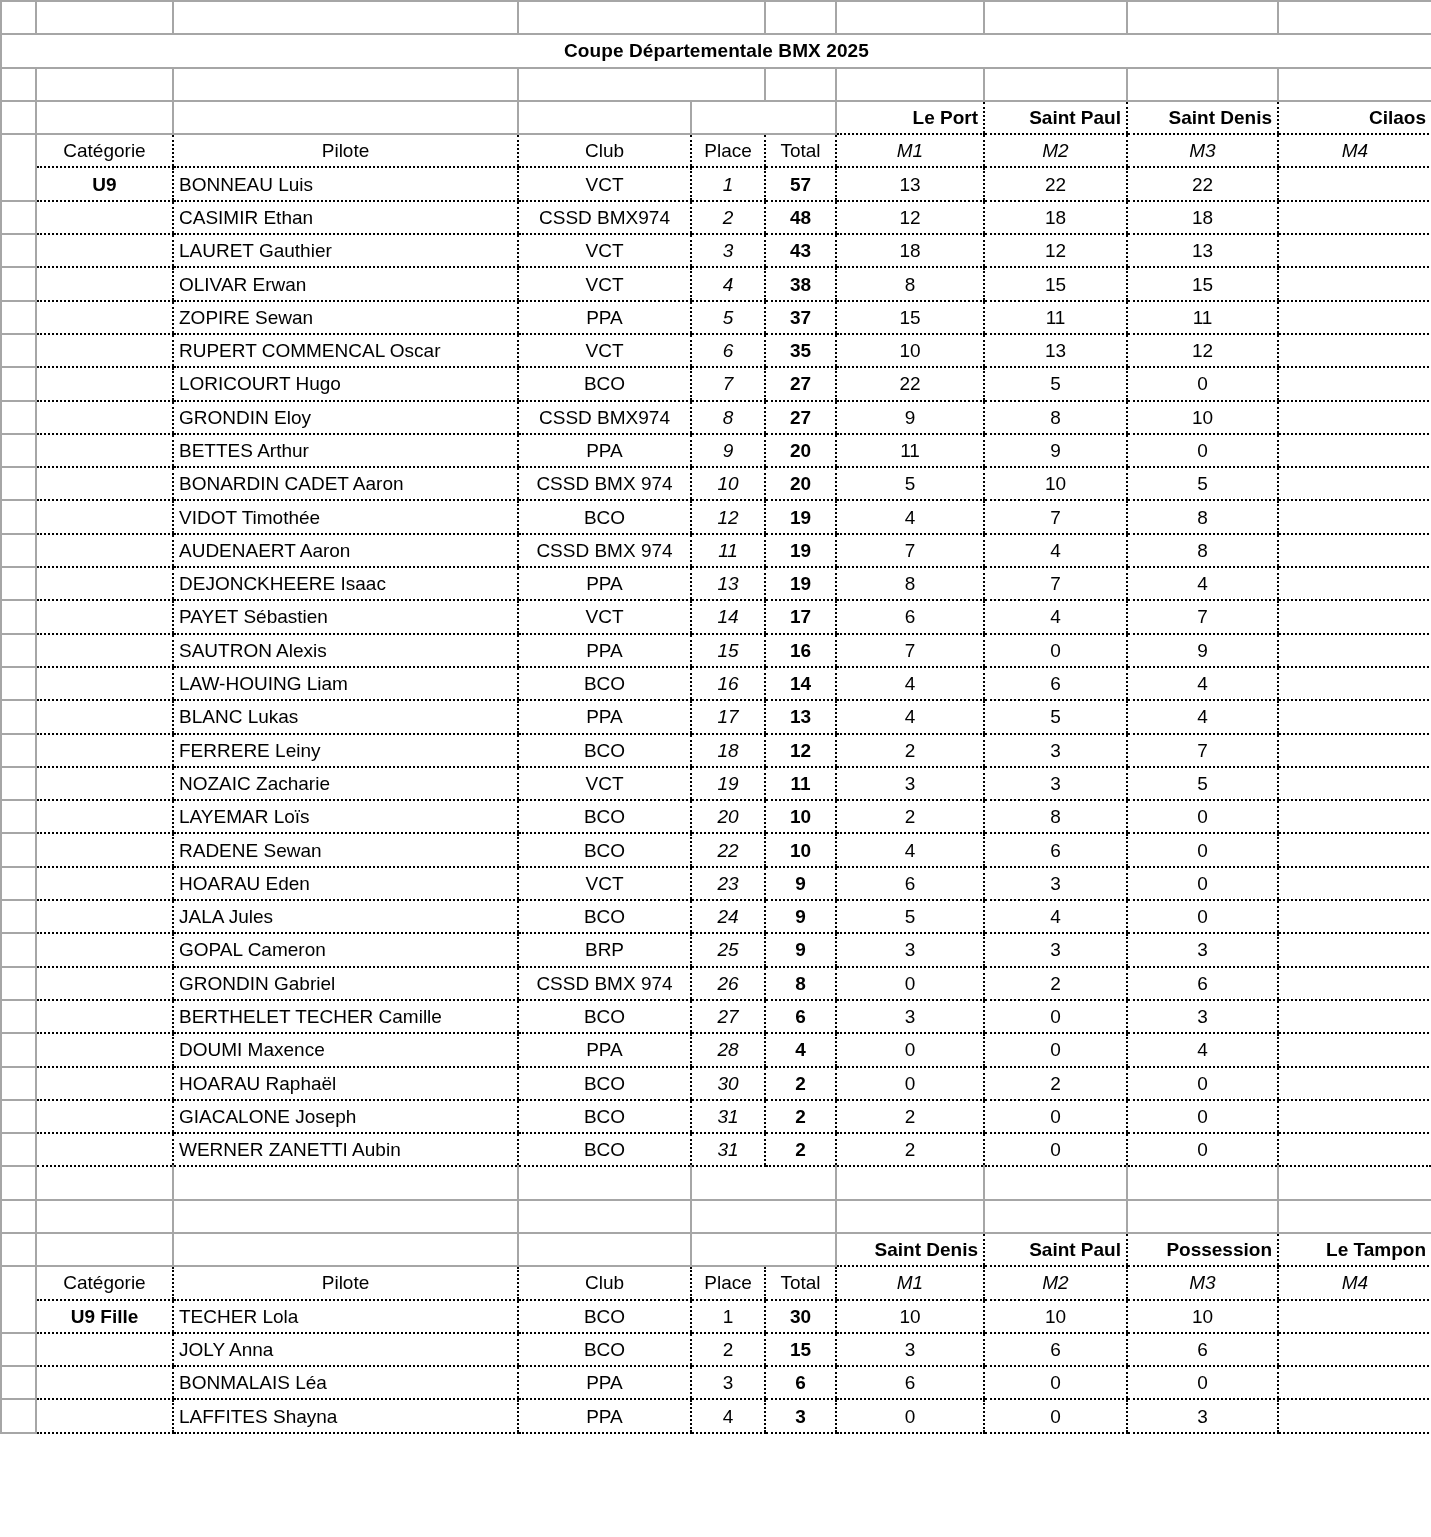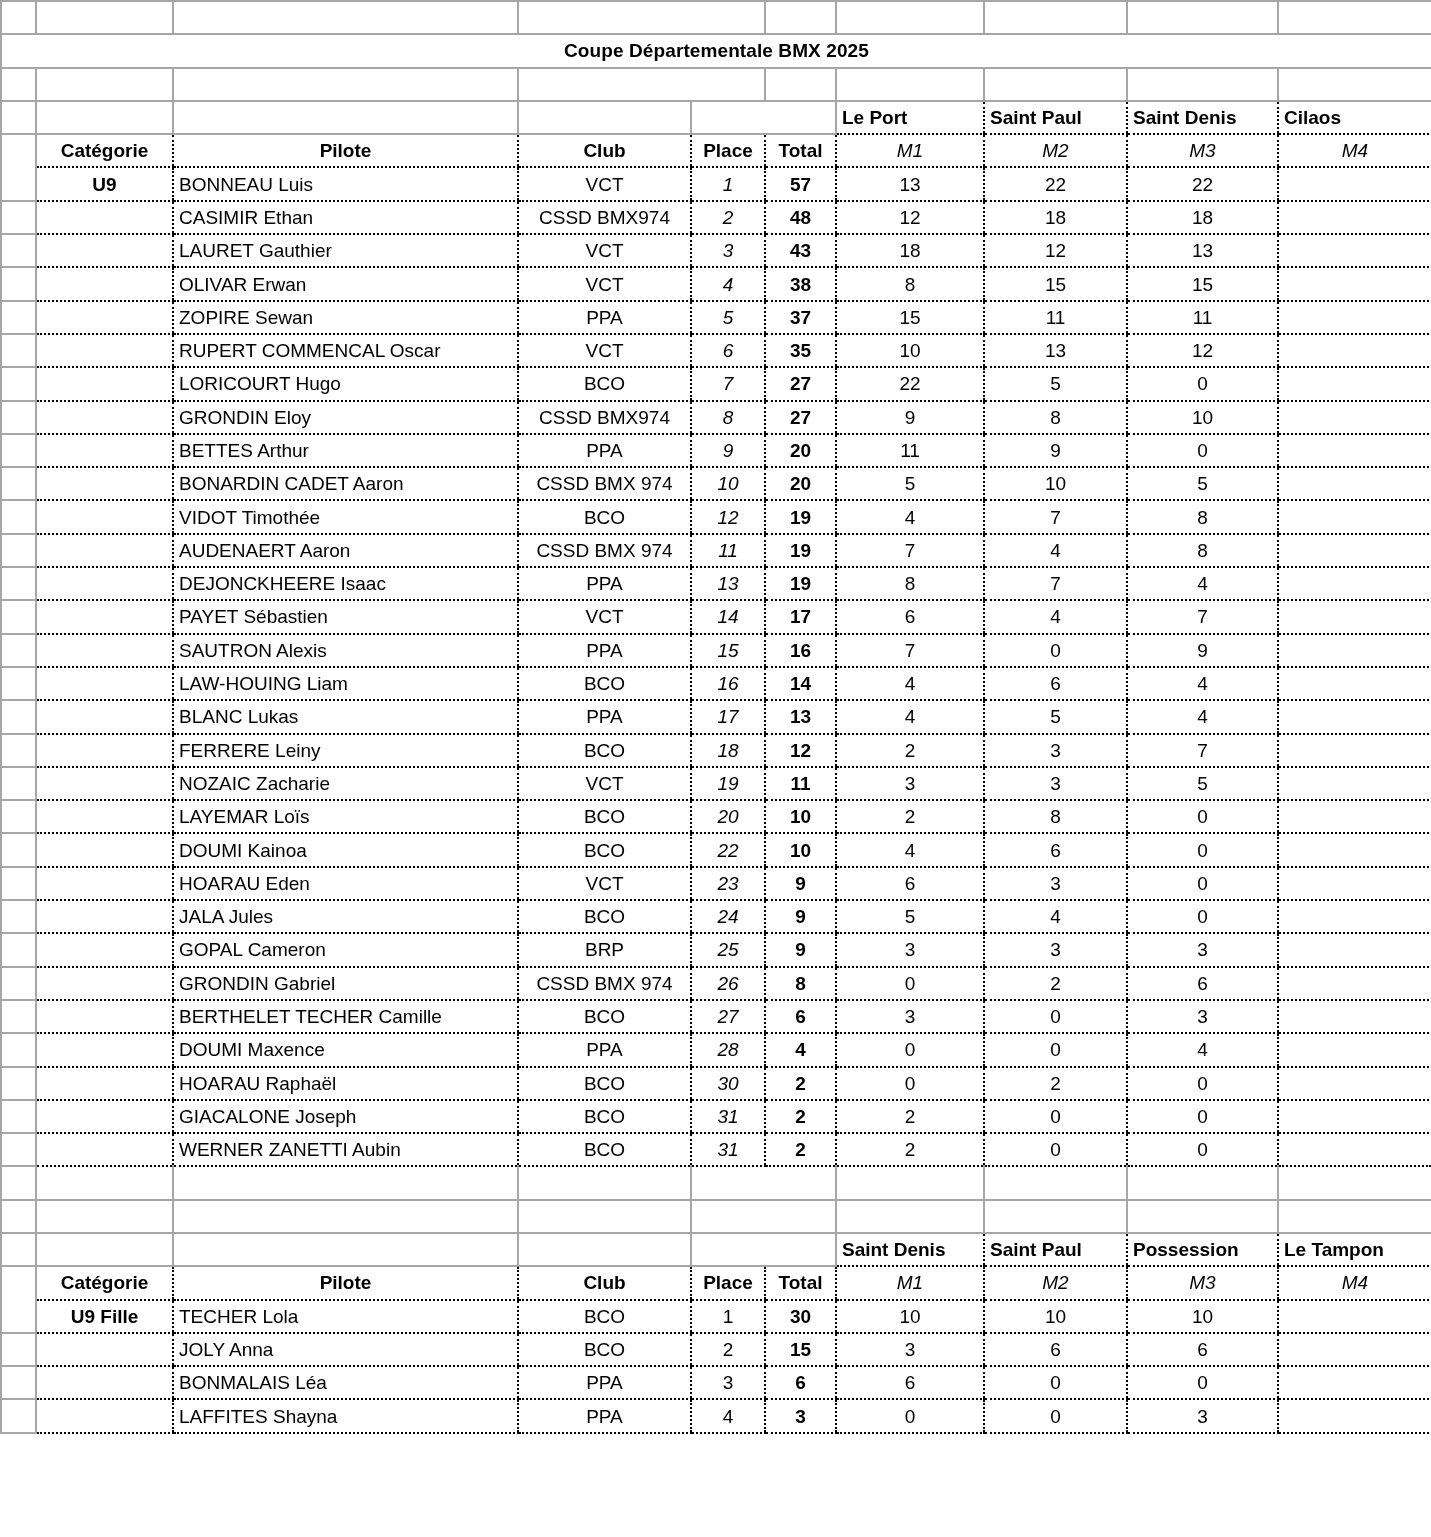--- a/index.html
+++ b/index.html
@@ -46,22 +46,22 @@
   .bold { font-weight: bold; }
   .ital { font-style: italic; }
 
   .title-cell {
     font-size: 34px;
     font-weight: bold;
     text-align: center;
     height: 65px;
     letter-spacing: .1px;
   }
-  .hdr-venue { font-weight: bold; font-size: 19.5px; text-align: left; }
-  .hdr-col   { font-weight: bold; font-size: 19.5px; text-align: center; }
+  .hdr-venue { font-weight: bold; font-size: 19.5px; text-align: right; }
+  .hdr-col   { font-weight: normal; font-size: 19.5px; text-align: center; }
   .hdr-m     { font-style: italic; font-size: 19.5px; text-align: center; }
 </style>
 </head>
 <body>
 
 <div id="sheet">
   <table class="grid">
     <colgroup>
       <col style="width:35px">
       <col style="width:137px">
@@ -359,21 +359,21 @@
           <td class="c-center dv dhb ital">20</td>
           <td class="c-center bold dv dhb">10</td>
           <td class="c-center dv dhb">2</td>
           <td class="c-center dv dhb">8</td>
           <td class="c-center dv dhb">0</td>
           <td class="c-center dv dhb dvr"></td>
         </tr>
         <tr>
           <td class="sv svr shb"></td>
           <td class="c-center bold dv dhb"></td>
-          <td class="c-left dv dhb">DOUMI Kainoa</td>
+          <td class="c-left dv dhb">RADENE Sewan</td>
           <td class="c-center dv dhb">BCO</td>
           <td class="c-center dv dhb ital">22</td>
           <td class="c-center bold dv dhb">10</td>
           <td class="c-center dv dhb">4</td>
           <td class="c-center dv dhb">6</td>
           <td class="c-center dv dhb">0</td>
           <td class="c-center dv dhb dvr"></td>
         </tr>
         <tr>
           <td class="sv svr shb"></td>

